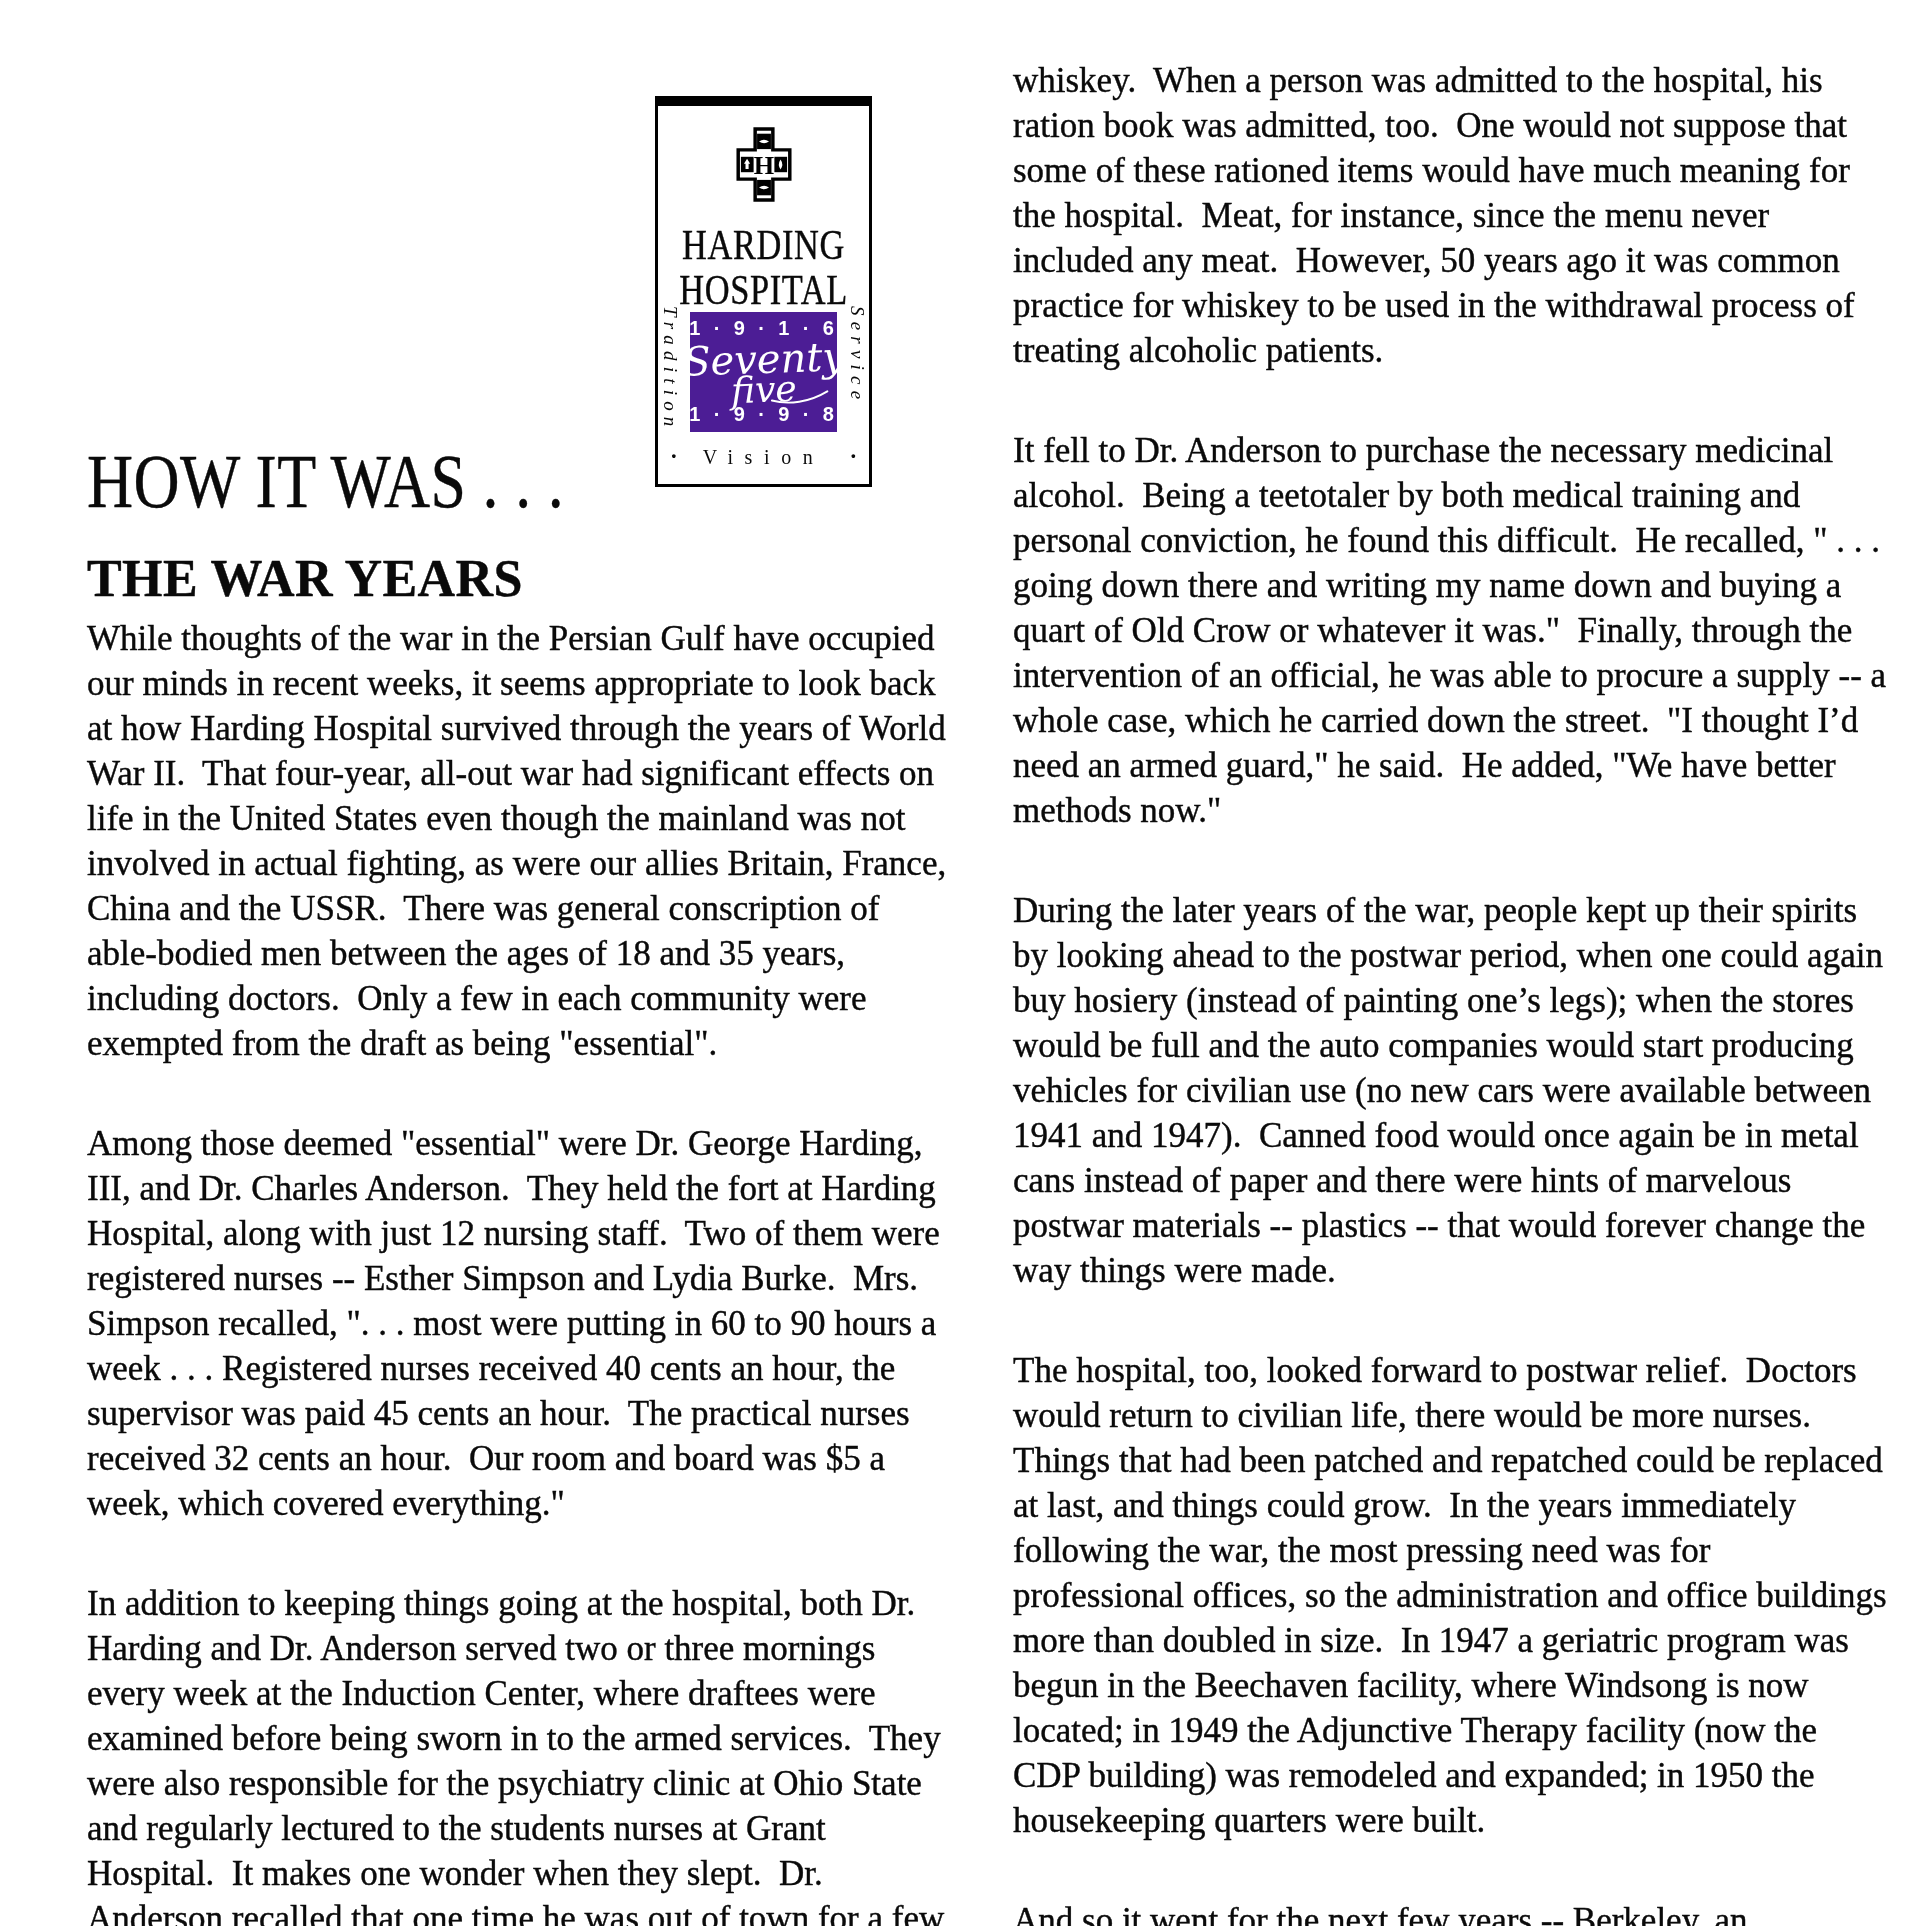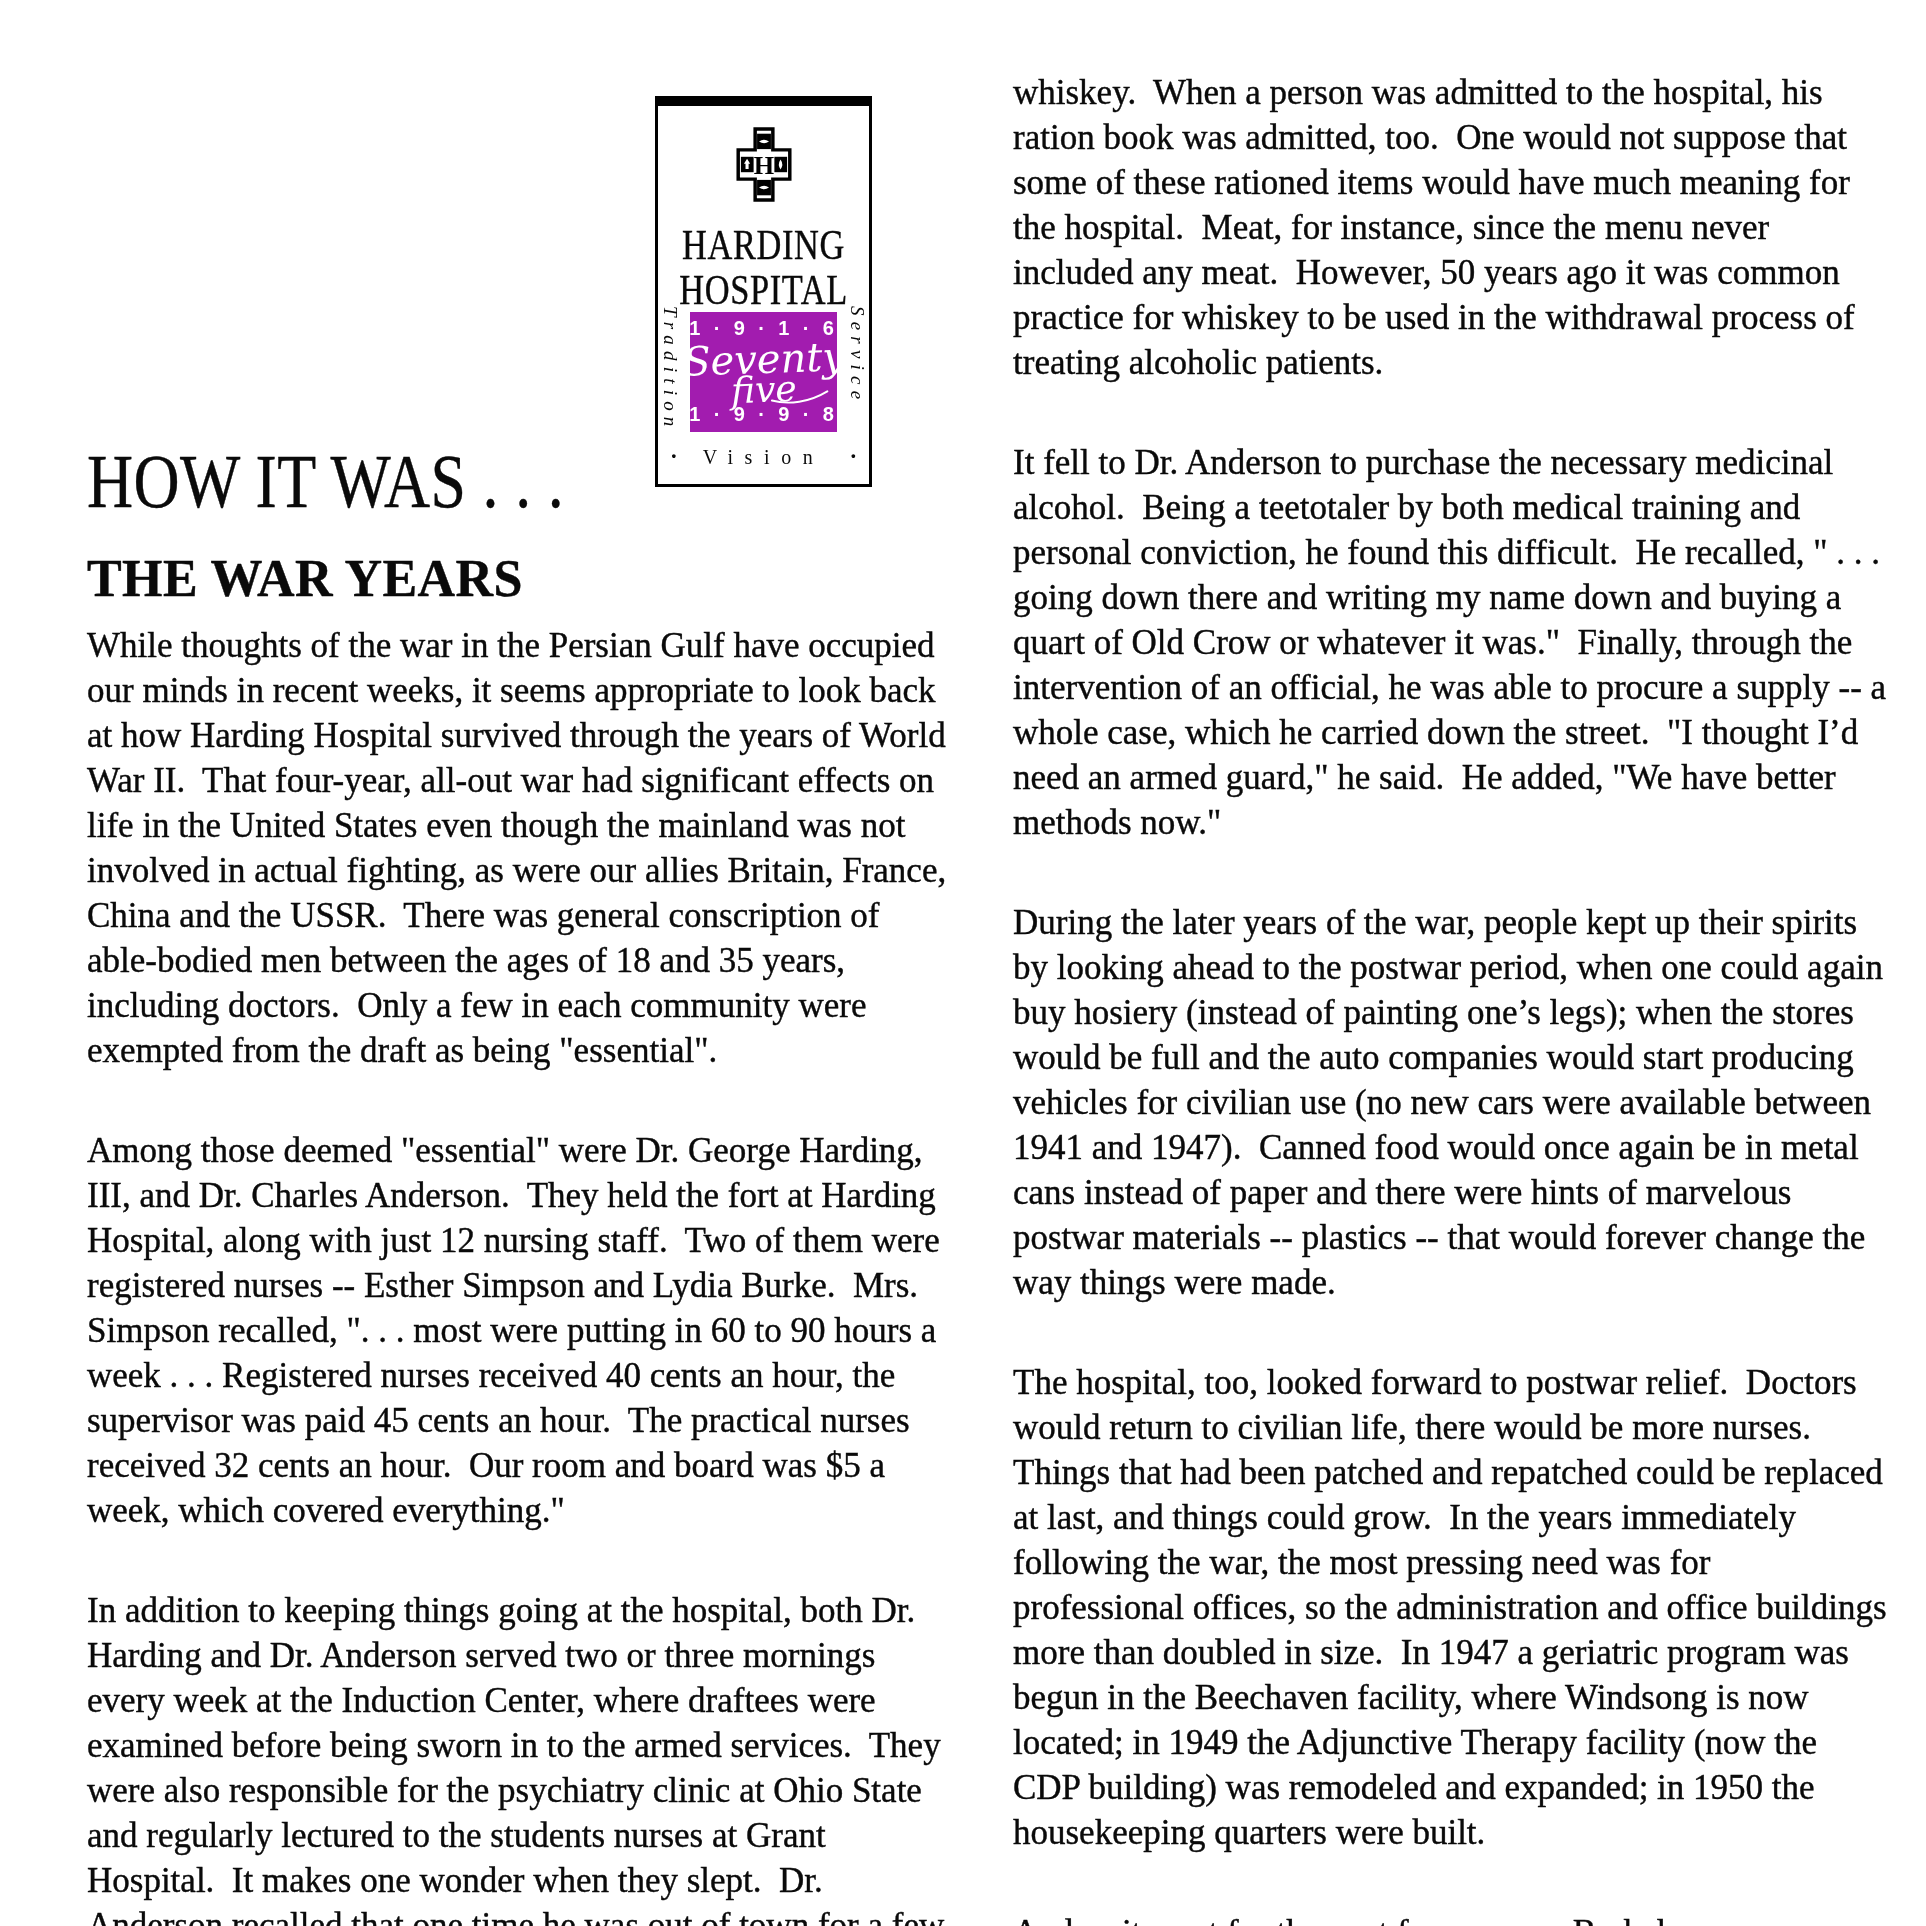--- a/index.html
+++ b/index.html
@@ -22,21 +22,21 @@
     letter-spacing: 0.4px; white-space: nowrap;
     transform: scaleX(0.84); transform-origin: left bottom;
     margin: 0 0 22.3px 0;
   }
   .subhead {
     font-size: 52px; line-height: 1.25; font-weight: bold;
     letter-spacing: 0.4px; margin: 0 0 4.6px 0;
   }
   .para {
     font-size: 35px; line-height: 45px;
-    margin: 12px 0 55px 0;
+    margin: 0 0 55px 0;
     white-space: pre-wrap;
     text-align: left;
   }
   .para:last-child { margin-bottom: 0; }
 
   
   .logo-box {
     position: absolute; left: 655px; top: 96px;
     width: 211px; height: 378px;
     background: #fff;
@@ -50,21 +50,21 @@
   .logo-title {
     position: absolute; left: 0; right: 0; top: 116px;
     text-align: center;
     font-size: 43px; line-height: 45px;
     letter-spacing: 0.8px; white-space: nowrap;
     transform: scaleX(0.80); transform-origin: center top;
   }
   .year-square {
     position: absolute; left: 32px; top: 206px;
     width: 147px; height: 120px;
-    background: #a21caf; color: #fff;
+    background: #4c1d95; color: #fff;
     display: flex; flex-direction: column;
     align-items: center; justify-content: space-between;
     padding: 5.4px 0 6.2px 0; box-sizing: border-box;
   }
   .year-line {
     font-family: "Liberation Sans", sans-serif;
     font-weight: bold; font-size: 20px; letter-spacing: 3.9px;
     white-space: nowrap;
   }
   .script-block { position: relative; width: 100%; height: 65px; }

